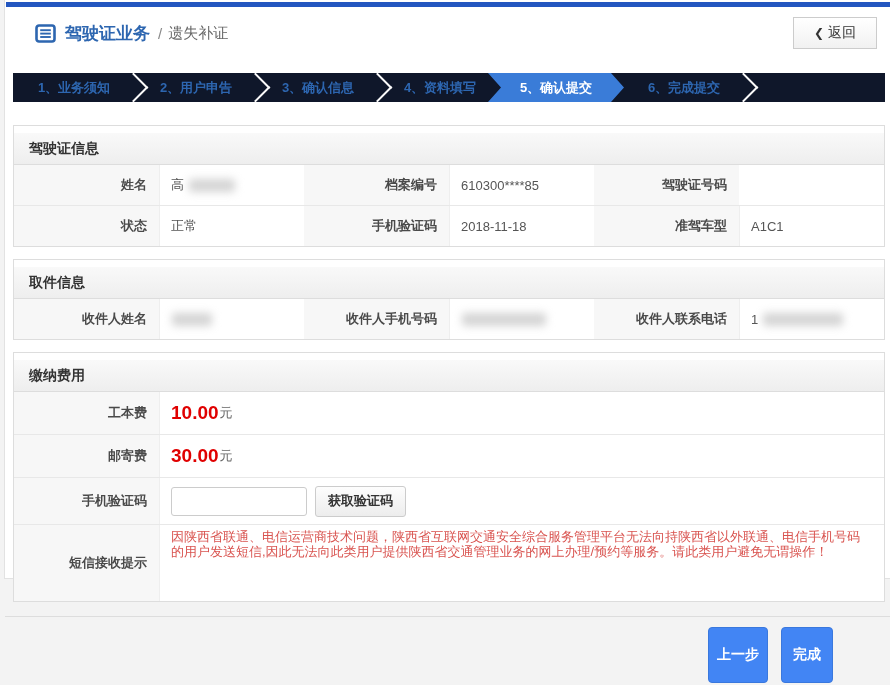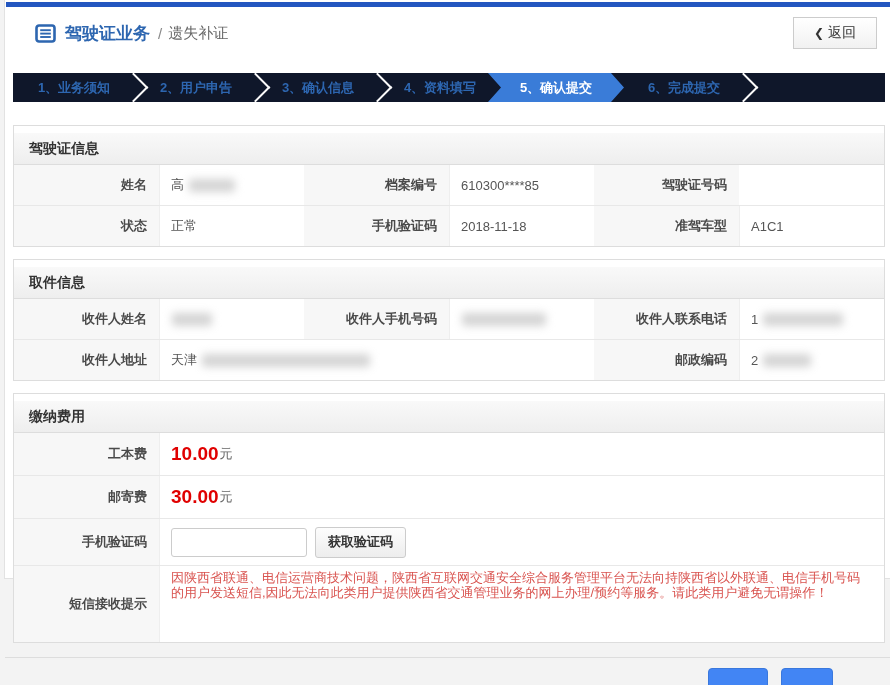--- a/index.html
+++ b/index.html
@@ -171,32 +171,20 @@
       <div class="cell val">
           <span></span>
           <span class="blur nolead" style="width:84px"></span>
         </div>
       <div class="cell lbl">收件人联系电话</div>
       <div class="cell val">
           <span>1</span>
           <span class="blur" style="width:80px"></span>
         </div>
     </div>
-    <div class="row">
-      <div class="cell lbl">收件人地址</div>
-      <div class="cell val span3">
-          <span>天津</span>
-          <span class="blur" style="width:168px"></span>
-        </div>
-      <div class="cell lbl">邮政编码</div>
-      <div class="cell val">
-          <span>2</span>
-          <span class="blur" style="width:48px"></span>
-        </div>
-    </div>
   </div>
 
   <div class="section">
     <div class="sec-head">缴纳费用</div>
     <div class="row2">
       <div class="cell lbl fee-cell">工本费</div>
       <div class="cell val fee-cell">
         <span class="amount">10.00</span>
           <span class="unit">元</span>
       </div>

